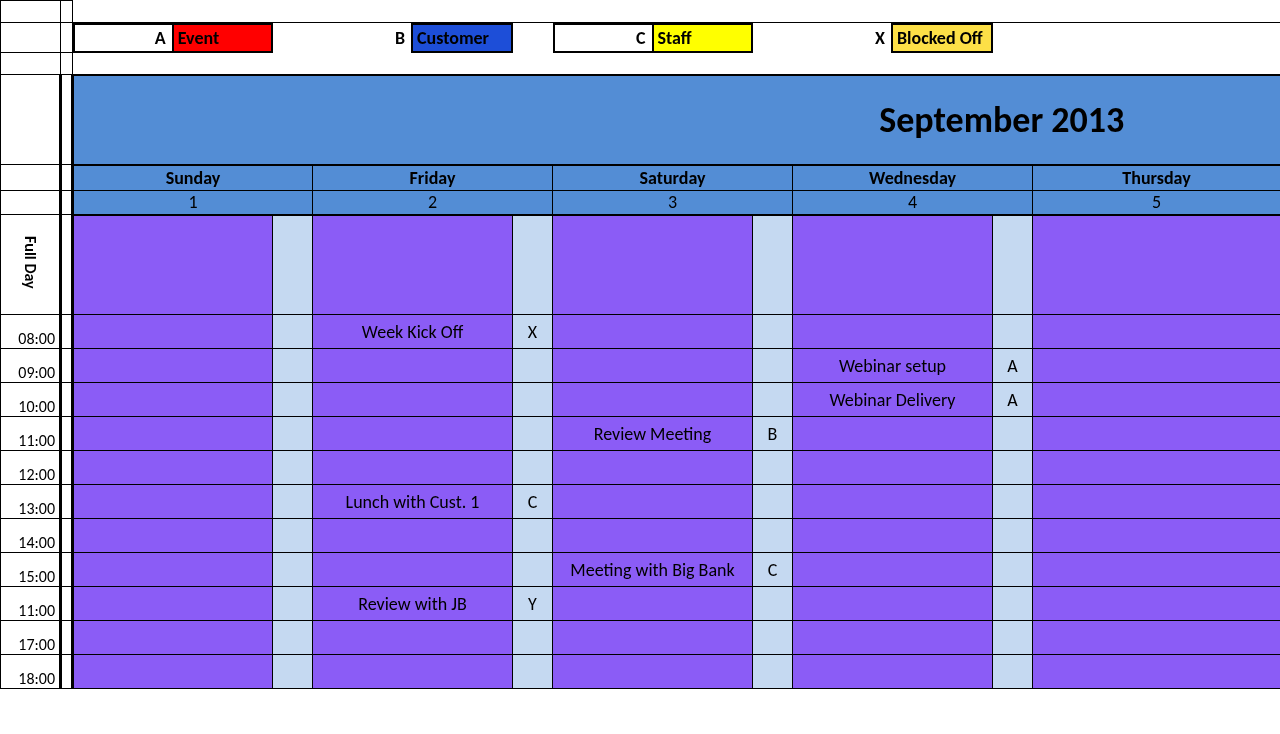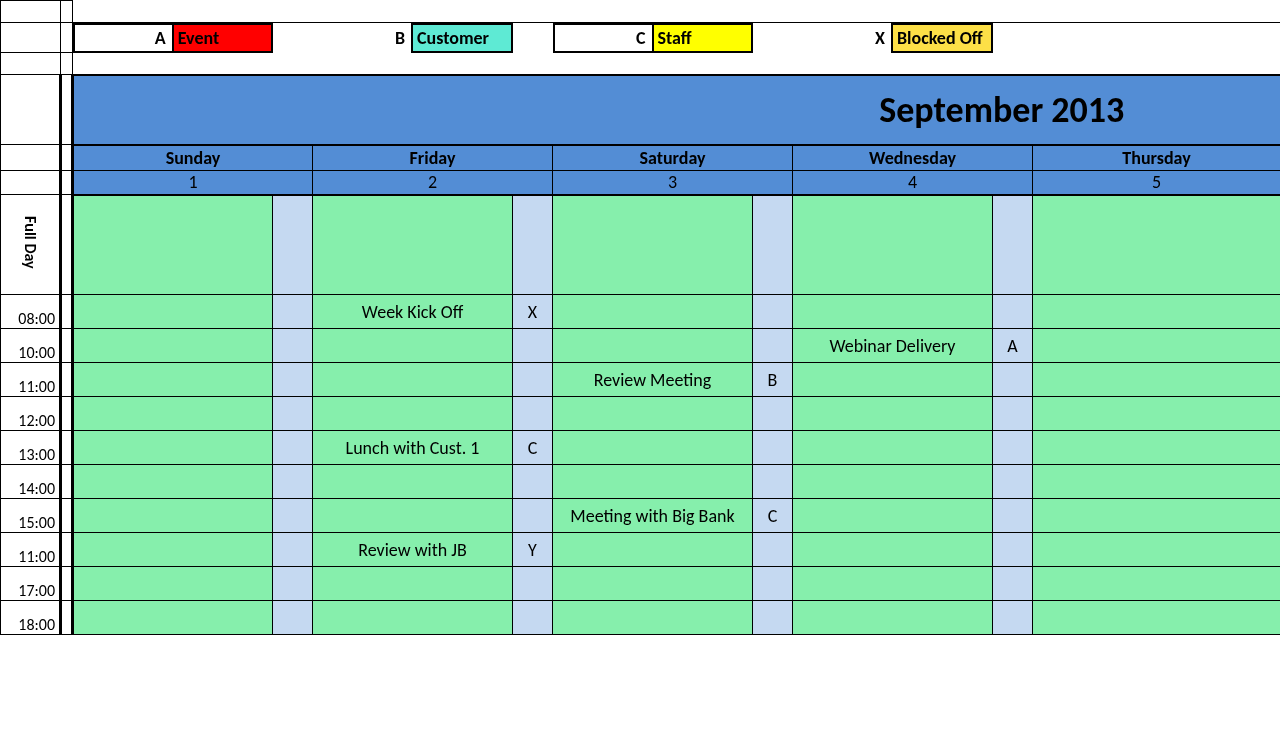--- a/index.html
+++ b/index.html
@@ -37,33 +37,33 @@
     text-align: left;
     padding-left: 4px;
     font-weight: bold;
     font-size: 18px;
     border: 2px solid #000;
   }
   .legend-spacer {
     border: none;
   }
   .c-event    { background: #ff0000; color:#000; }
-  .c-customer { background: #5eead4; color:#000; }
+  .c-customer { background: #1d4ed8; color:#000; }
   .c-staff    { background: #ffff00; color:#000; }
   .c-blocked  { background: #fde047; color:#000; }
   .c-green    { background: #00b050; color:#000; }
 
   
   .month-bar {
     background: #538dd5;
     color: #000;
     font-weight: bold;
     font-size: 36px;
     text-align: center;
-    height: 70px;
+    height: 90px;
     vertical-align: middle;
     border: 2px solid #000;
   }
   .month-inner {
     padding-left: 650px;
   }
 
   .day-header {
     background: #538dd5;
     color:#000;
@@ -84,21 +84,21 @@
   .time-col {
     width: 60px;
     text-align: right;
     padding-right: 4px;
     font-size: 16px;
     vertical-align: bottom;
     background: #fff;
   }
   .leftblank { background:#fff; border:1px solid #000;}
 
-  .slot { background:#86efac; height:34px; text-align:center; font-size:18px; vertical-align:middle;}
+  .slot { background:#8b5cf6; height:34px; text-align:center; font-size:18px; vertical-align:middle;}
   .codecell { background:#c5d9f1; width:40px; text-align:center; font-size:18px; vertical-align:middle;}
   .fullday-row .slot, .fullday-row .codecell { height:100px; }
 
   .fullday-label {
     text-align:center;
     font-weight:bold;
     font-size:16px;
     background:#fff;
   }
   .fullday-label span {
@@ -240,20 +240,33 @@
         <td class="codecell"></td>
     <td class="slot c-blocked">Week Kick Off</td>
     <td class="codecell">X</td>
     <td class="slot"></td>
         <td class="codecell"></td>
     <td class="slot"></td>
         <td class="codecell"></td>
     <td class="slot"></td>
   </tr>
 
+  <tr>
+    <td class="time-col">09:00</td>
+    <td class="leftblank cal-left" style="border-right:3px solid #000;"></td>
+    <td class="slot"></td>
+        <td class="codecell"></td>
+    <td class="slot"></td>
+        <td class="codecell"></td>
+    <td class="slot"></td>
+        <td class="codecell"></td>
+    <td class="slot c-event">Webinar setup</td>
+    <td class="codecell">A</td>
+    <td class="slot"></td>
+  </tr>
 
   <tr>
     <td class="time-col">10:00</td>
     <td class="leftblank cal-left" style="border-right:3px solid #000;"></td>
     <td class="slot"></td>
         <td class="codecell"></td>
     <td class="slot"></td>
         <td class="codecell"></td>
     <td class="slot"></td>
         <td class="codecell"></td>

